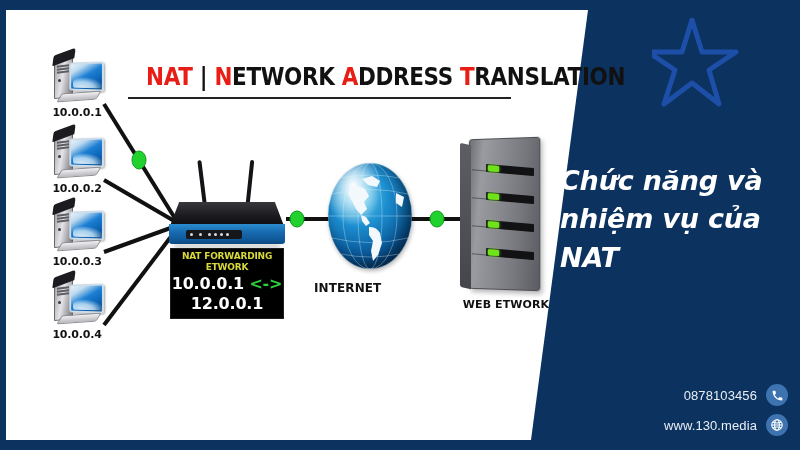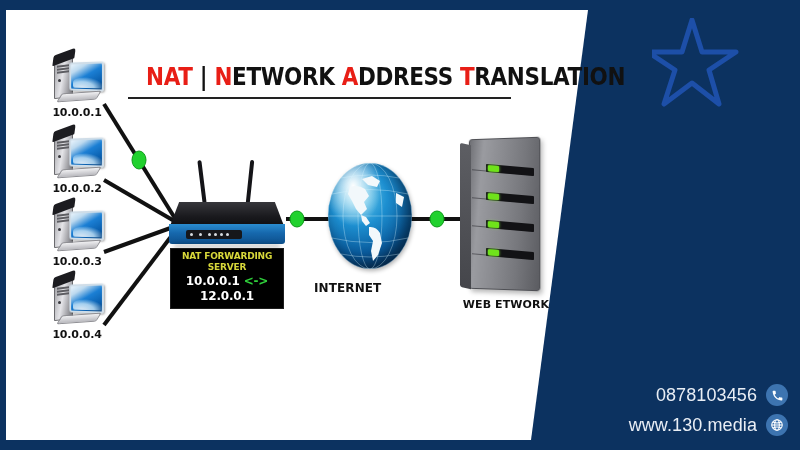--- a/index.html
+++ b/index.html
@@ -121,21 +121,21 @@
     padding:2px 0 3px;
     text-align:center;
   }
   .nat-title{
     font-family:"DejaVu Sans", sans-serif;
     font-size:9px; font-weight:bold; color:#d8d83a; letter-spacing:-0.2px;
     line-height:1.25;
   }
   .nat-row{
     font-family:"DejaVu Sans", sans-serif;
-    font-size:12px; font-weight:bold; color:#ffffff; letter-spacing:-0.2px;
+    font-size:16px; font-weight:bold; color:#ffffff; letter-spacing:-0.2px;
     line-height:1.3;
   }
   .nat-row .ar{ color:#2fcf3b; font-weight:bold; }
 
   
   .globe-wrap{ position:absolute; left:322px; top:163px; width:96px; height:140px; }
   .globe{
     position:absolute; left:6px; top:0; width:84px; height:106px;
     border-radius:50%;
     background:
@@ -205,21 +205,21 @@
   .logo-130{ font-size:25px; letter-spacing:0.5px; }
   .logo-media{ font-size:27px; letter-spacing:0.5px; margin-top:2px; margin-left:7px; }
 
   .contact{
     position:absolute; right:12px; bottom:14px; width:240px;
     display:flex; flex-direction:column; align-items:flex-end; gap:8px;
   }
   .contact-row{ display:flex; align-items:center; gap:9px; }
   .contact-text{
     font-family:"Liberation Sans", sans-serif;
-    font-size:18px; color:#e9eef5; letter-spacing:0.1px;
+    font-size:13px; color:#e9eef5; letter-spacing:0.1px;
   }
   .contact-ico{
     width:22px; height:22px; border-radius:50%;
     background:#3d74b0;
     display:flex; align-items:center; justify-content:center;
     flex:none;
   }
   .contact-ico svg{ display:block; }
 </style>
 </head>
@@ -299,21 +299,21 @@
       <span class="r-led"></span>
       <span class="r-led s"></span>
       <span class="r-led s"></span>
       <span class="r-led"></span>
       <span class="r-led"></span>
       <span class="r-led"></span>
     </div>
     <div class="r-shadow"></div>
 
     <div class="nat-table">
-      <div class="nat-title">NAT FORWARDING SERVER</div>
+      <div class="nat-title">NAT FORWARDING ETWORK</div>
       <div class="nat-row">
         <span>10.0.0.1</span>
         <span class="ar">&lt;-&gt;</span>
         <span>12.0.0.1</span>
       </div>
     </div>
   </div>
 
   <div class="globe-wrap">
     <div class="globe">
@@ -363,20 +363,21 @@
   </div>
 
   <div class="logo">
     <svg class="star" width="145" height="92" viewBox="0 0 145 92">
       <path d="M40 2 L50 34 L84 34 L57 52 L67 86 L40 65 L12 86 L23 52 L-4 34 L30 34 Z" fill="none" stroke="#1d4fa8" stroke-width="5" stroke-linejoin="round"></path>
     </svg>
     <div class="logo-text">
     </div>
   </div>
 
+  <div class="headline">Chức năng và nhiệm vụ của NAT</div>
 
   <div class="contact">
     <div class="contact-row">
       <span class="contact-text">0878103456</span>
       <span class="contact-ico">
         <svg width="13" height="13" viewBox="0 0 24 24" fill="#ffffff">
             <path d="M6.6 10.8c1.4 2.8 3.8 5.1 6.6 6.6l2.2-2.2c.3-.3.7-.4 1-.2 1.2.4 2.4.6 3.6.6.6 0 1 .4 1 1V20c0 .6-.4 1-1 1C10.6 21 3 13.4 3 4c0-.6.4-1 1-1h3.5c.6 0 1 .4 1 1 0 1.3.2 2.5.6 3.6.1.4 0 .8-.2 1.1l-2.3 2.1z"></path>
           </svg>
       </span>
     </div>

